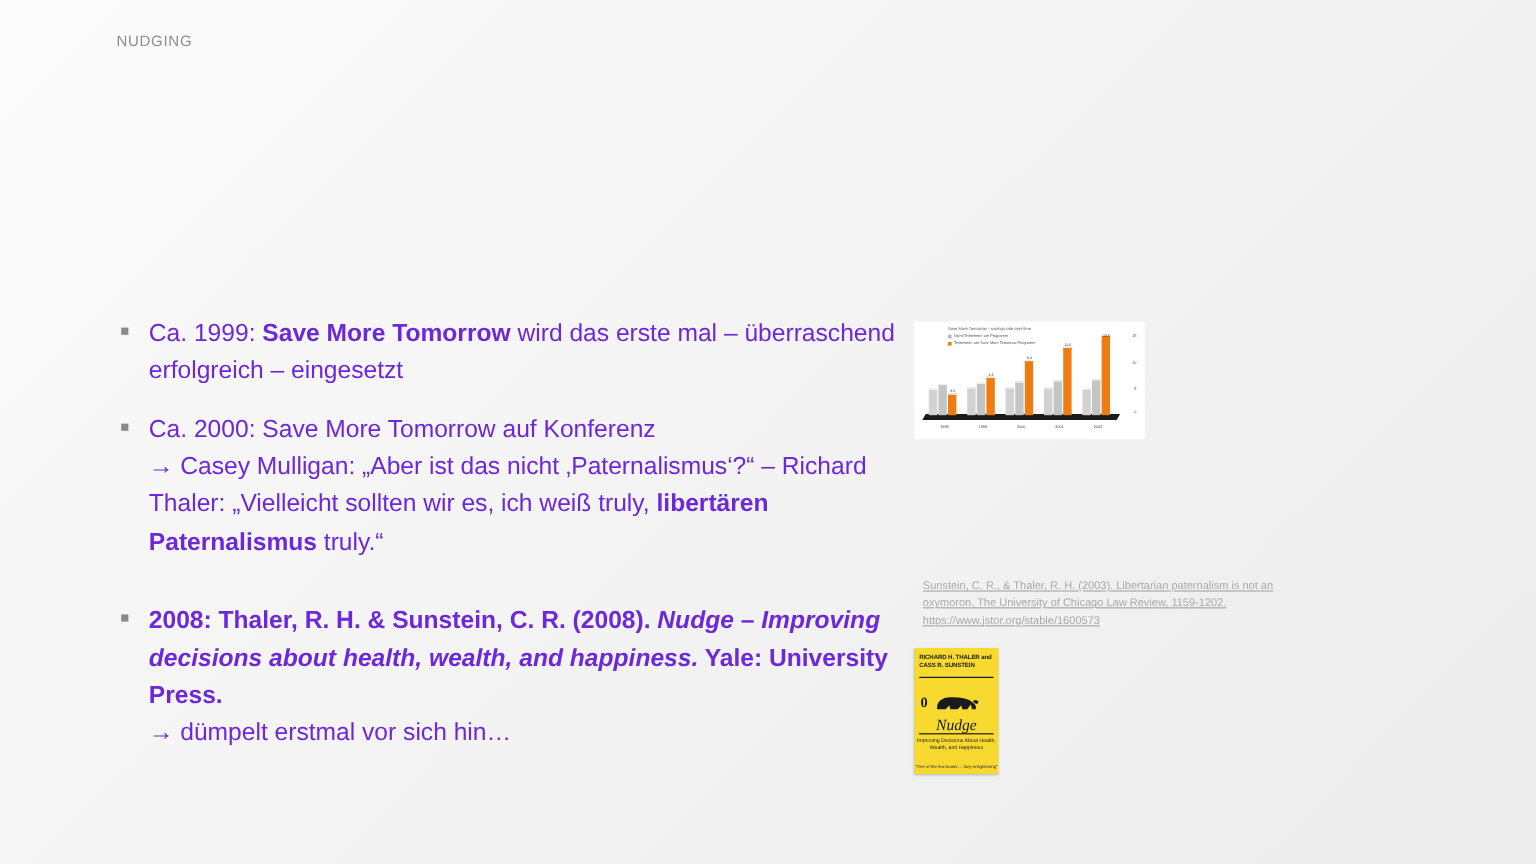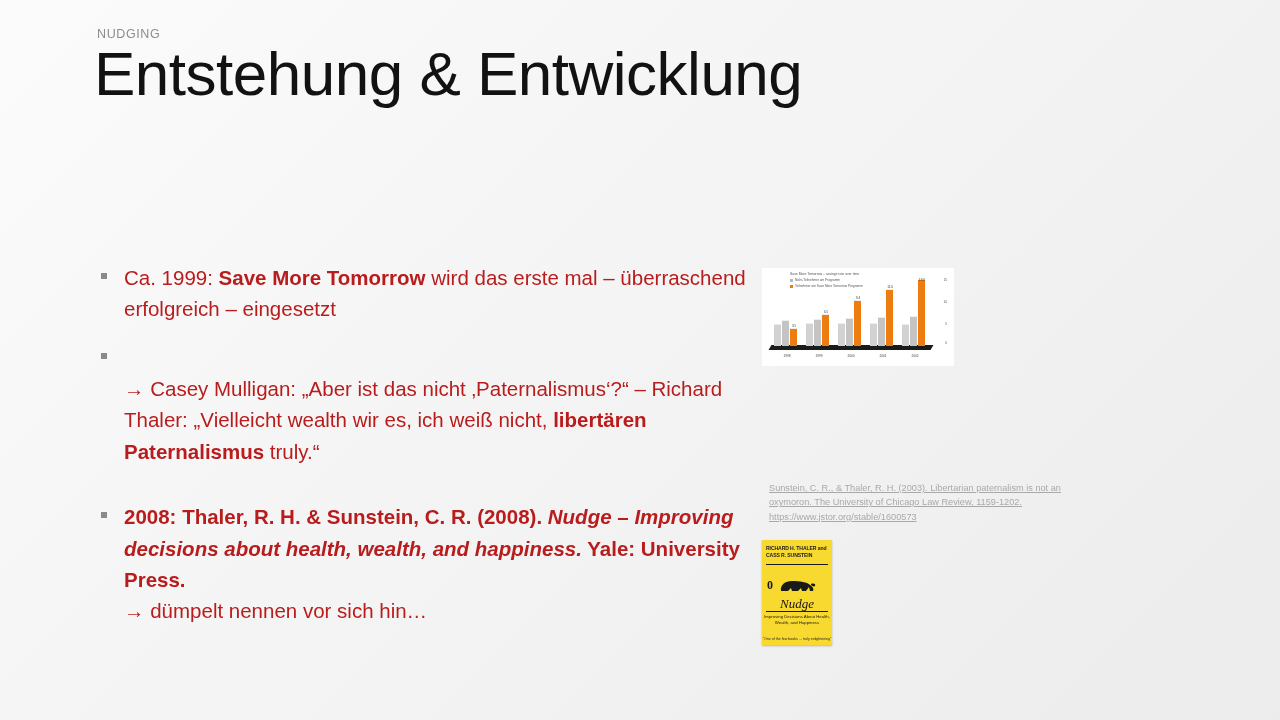--- a/index.html
+++ b/index.html
@@ -44,21 +44,21 @@
     left: 98px;
     top: 262px;
     width: 660px;
   }
   .bullet {
     position: relative;
     padding-left: 26px;
     margin-bottom: 17px;
     font-size: 20.5px;
     line-height: 1.53;
-    color: #b91c1c;
+    color: #6d28d9;
     font-weight: 400;
   }
   .bullet:last-child { margin-bottom: 0; margin-top: 34px; }
   .bullet .marker {
     position: absolute;
     left: 3px;
     top: 11px;
     width: 6px;
     height: 6px;
     background: #8a8a8a;
@@ -236,40 +236,39 @@
     font-size: 3.6px;
     color: #2a2a2a;
   }
 </style>
 </head>
 <body>
 
 <div class="slide">
 
   <div class="eyebrow">NUDGING</div>
-  <div class="title">Entstehung &amp; Entwicklung</div>
 
   <div class="body-block">
 
     <div class="bullet">
       <span class="marker"></span>
       <span><span>Ca. 1999: </span><span class="bold">Save More Tomorrow</span><span> wird das erste mal – überraschend erfolgreich – eingesetzt</span></span>
     </div>
 
     <div class="bullet">
       <span class="marker"></span>
-      <span><br><span>
-→ Casey Mulligan: „Aber ist das nicht ‚Paternalismus‘?“ – Richard Thaler: „Vielleicht wealth wir es, ich weiß nicht, </span><span class="bold">libertären Paternalismus</span><span> truly.“</span></span>
+      <span><span>Ca. 2000: Save More Tomorrow auf Konferenz</span><br><span>
+→ Casey Mulligan: „Aber ist das nicht ‚Paternalismus‘?“ – Richard Thaler: „Vielleicht sollten wir es, ich weiß truly, </span><span class="bold">libertären Paternalismus</span><span> truly.“</span></span>
     </div>
 
 
     <div class="bullet">
       <span class="marker"></span>
       <span><span class="bold">2008: Thaler, R. H. &amp; Sunstein, C. R. (2008). </span><span class="bold-italic">Nudge</span><span class="bold"> – </span><span class="bold-italic">Improving decisions about health, wealth, and happiness.</span><span class="bold"> Yale: University Press.</span><br><span>
-→ dümpelt nennen vor sich hin…</span></span>
+→ dümpelt erstmal vor sich hin…</span></span>
     </div>
 
   </div>
 
   <div class="chart-thumb">
     <div class="chart-legend">
       <div class="ltitle">Save More Tomorrow – savings rate over time</div>
       <div class="lrow">
         <span class="sw grey"></span>
         <span>Nicht-Teilnehmer am Programm</span>

